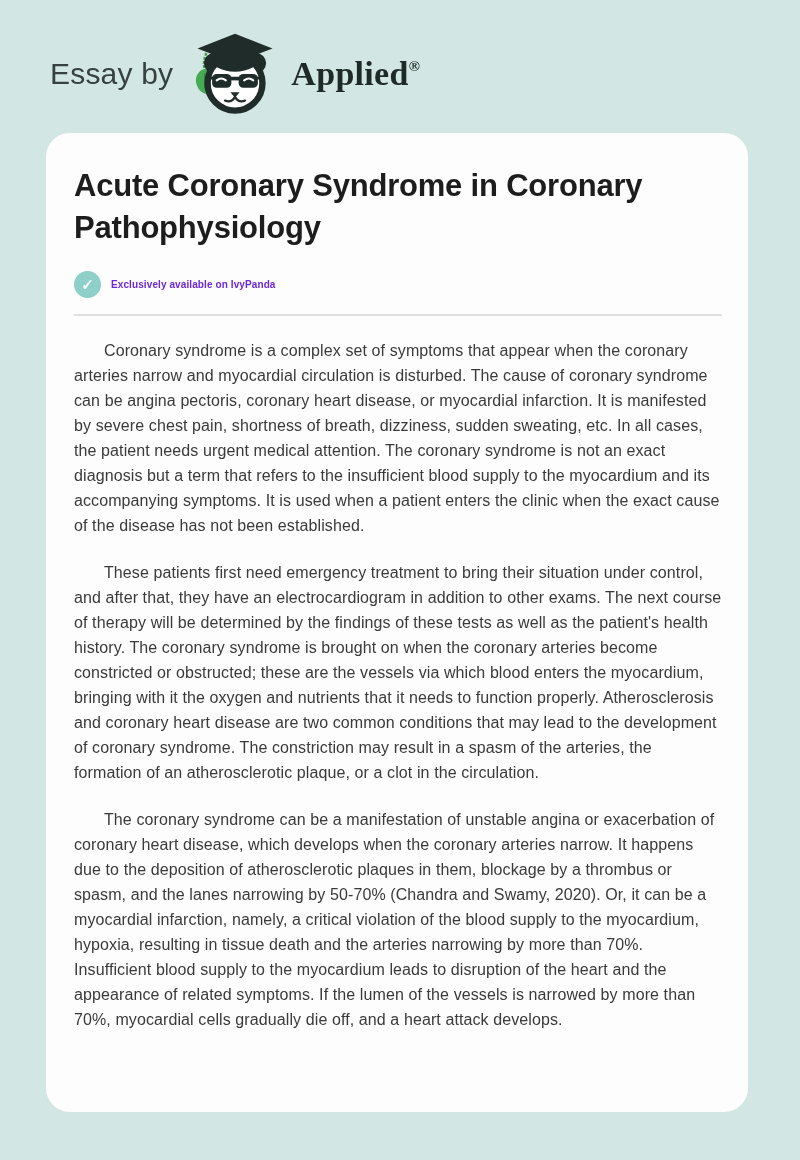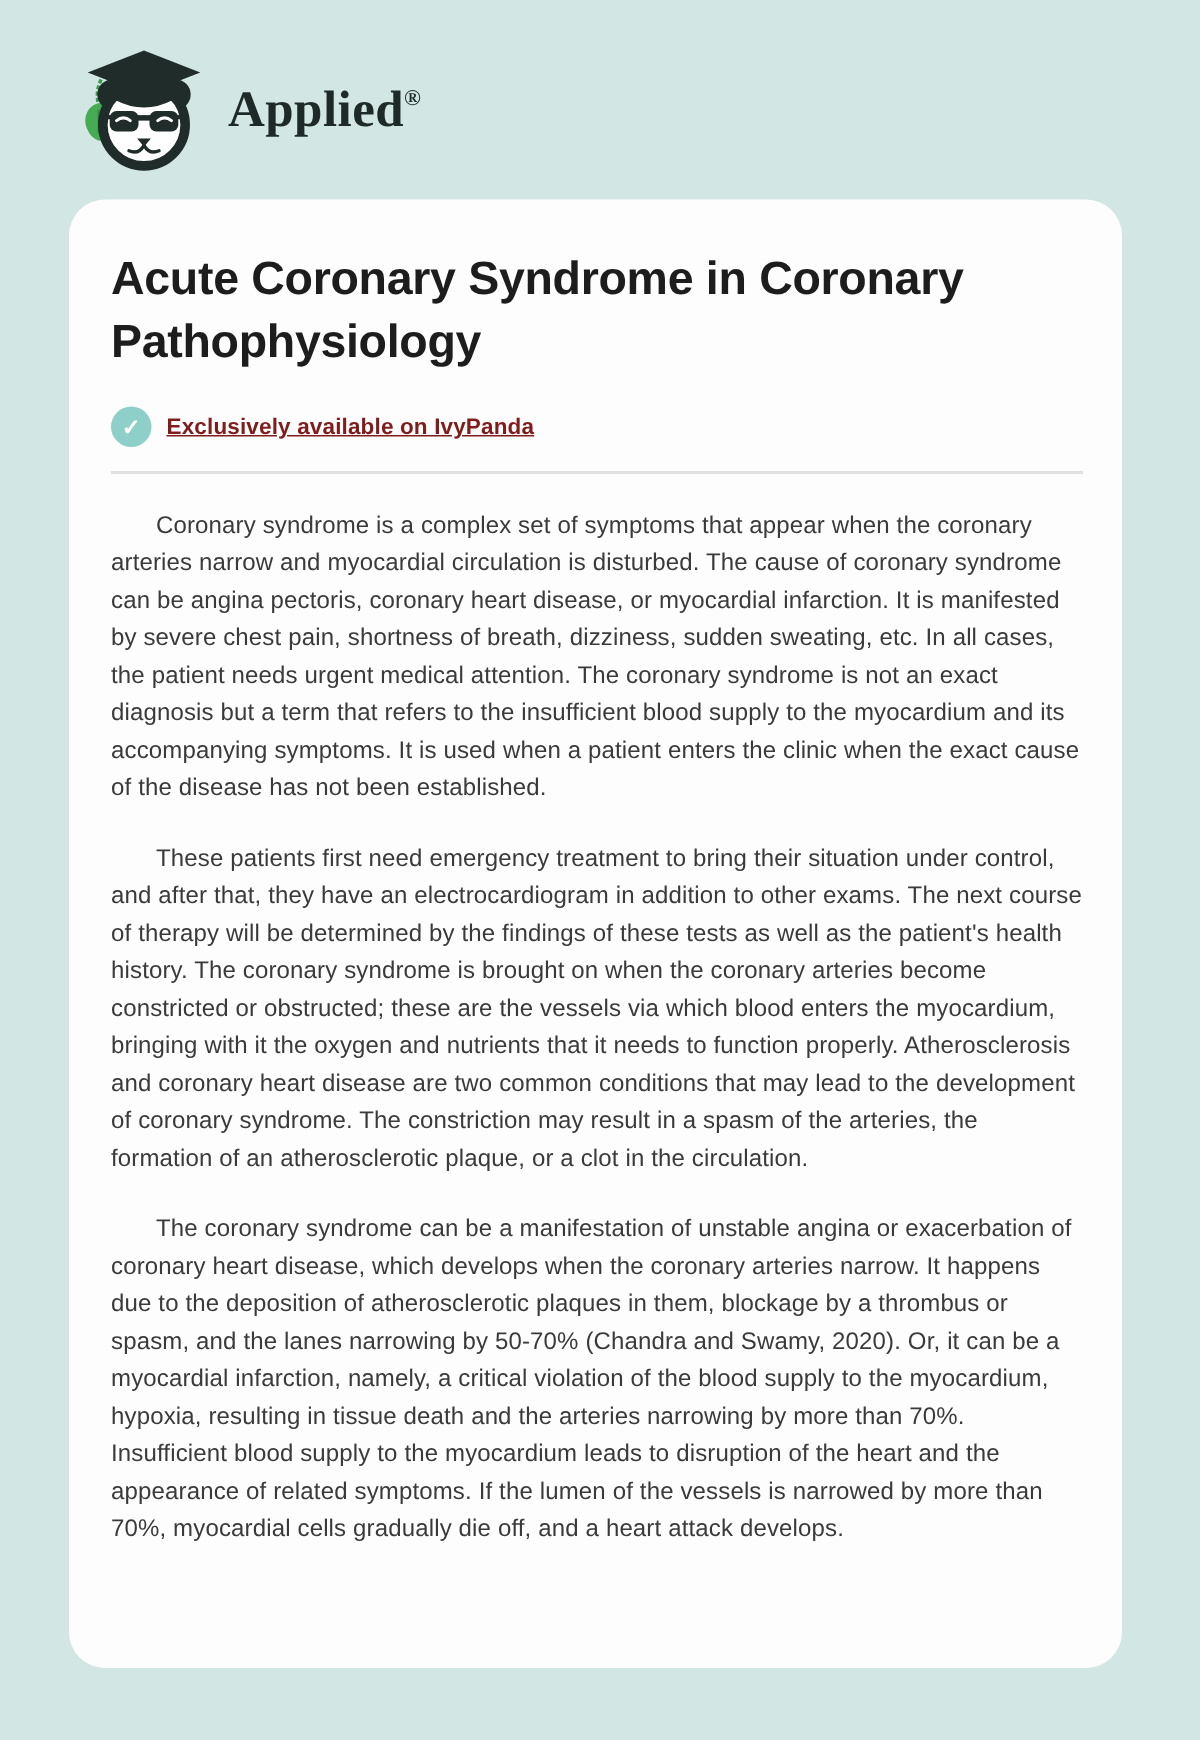--- a/index.html
+++ b/index.html
@@ -74,44 +74,44 @@
     color: #ffffff;
     font-size: 15px;
     font-weight: 700;
     display: inline-flex;
     align-items: center;
     justify-content: center;
     margin-right: 10px;
     flex: 0 0 auto;
   }
   .avail-label {
-    font-size: 15px;
+    font-size: 10px;
     font-weight: 700;
-    color: #7f1d1d;
+    color: #6d28d9;
     letter-spacing: 0.1px;
-    text-decoration: underline;
   }
   .divider {
     border: none;
     border-top: 2px solid #e0e0e0;
     margin: 0 0 2px 0;
   }
   .para {
     font-size: 16px;
     line-height: 25px;
     color: #3a3a3a;
     text-indent: 30px;
     margin-top: 22px;
     letter-spacing: 0.1px;
   }
 </style>
 </head>
 <body>
 
 <header class="site-header">
+  <span class="essay-by">Essay by</span>
   <span class="logo">
     <svg viewBox="0 0 100 94" xmlns="http://www.w3.org/2000/svg" aria-hidden="true">
 
       <path d="M21 20 C16 28 15 35 17 43" stroke="#3b9e4a" stroke-width="2.6" fill="none" stroke-dasharray="3 1.6"></path>
 
       <path d="M18 41 C8 43 5 53 9 61 C12 68 19 70 22 68 C28 63 28 53 25 47 C23 43 20 40 18 41 Z" fill="#46ab52"></path>
       <path d="M17 46 L17 63" stroke="#2f8a3e" stroke-width="1.6"></path>
 
       <circle cx="27" cy="35" r="11" fill="#202c29"></circle>
       <circle cx="73" cy="35" r="11" fill="#202c29"></circle>

